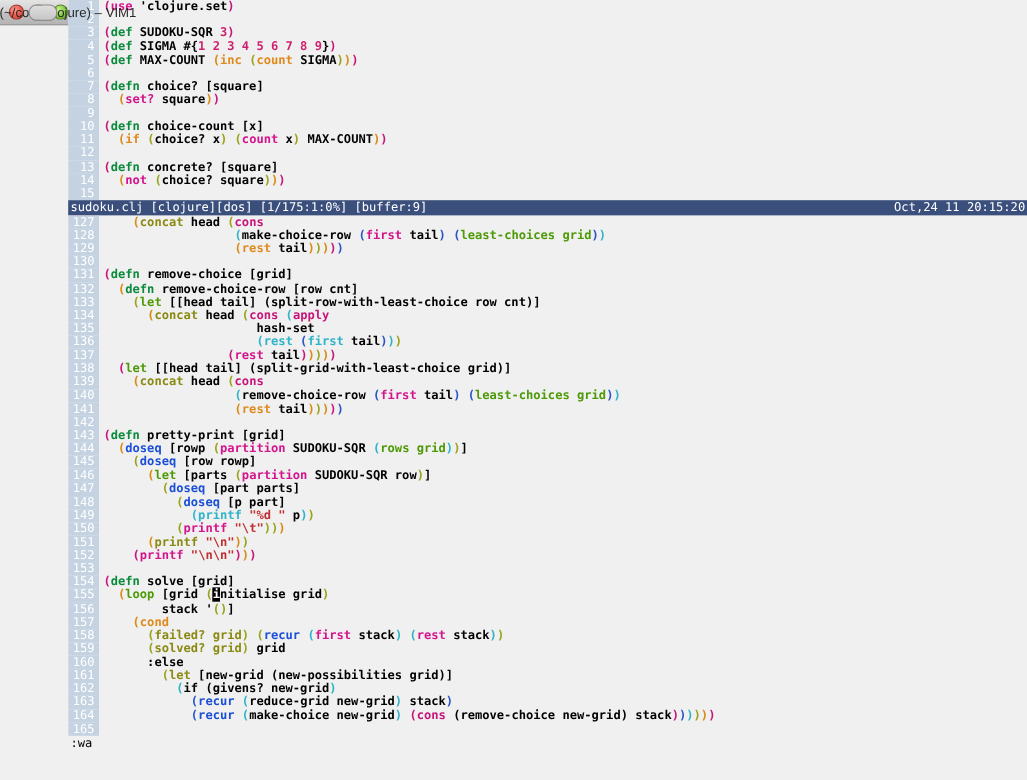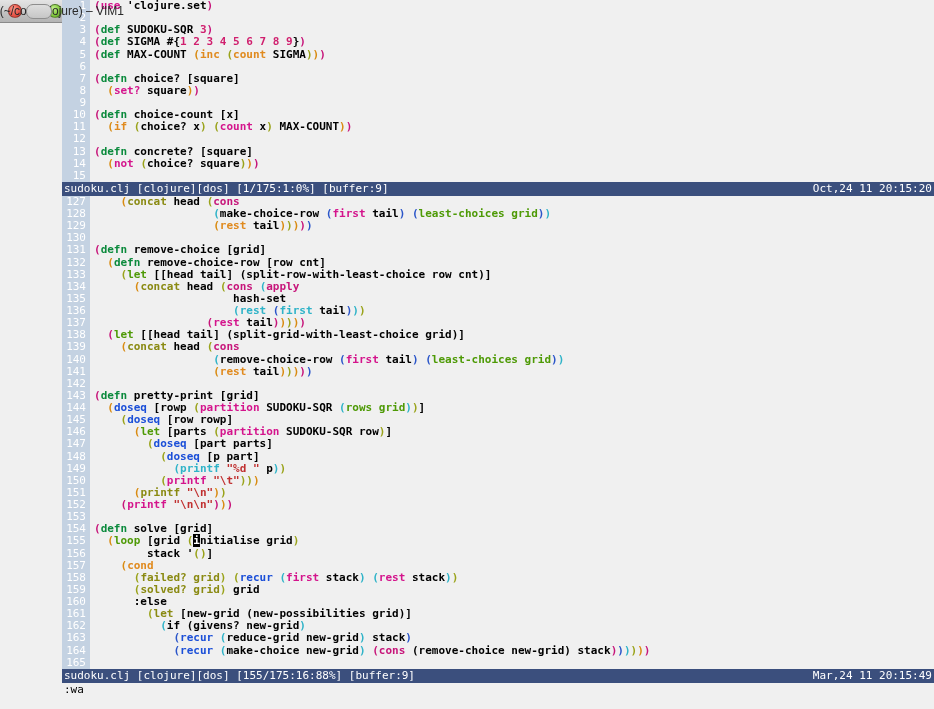--- a/index.html
+++ b/index.html
@@ -121,20 +121,16 @@
 
     <div class="pane code" id="top-pane"><div class="ln"><div class="gutter">1</div><div class="src"><span class="p1">(</span><span class="fn-mag">use</span><span> 'clojure.set</span><span class="p1">)</span></div></div><div class="ln"><div class="gutter">2</div><div class="src"></div></div><div class="ln"><div class="gutter">3</div><div class="src"><span class="p1">(</span><span class="kw">def</span><span> SUDOKU-SQR </span><span class="num">3</span><span class="p1">)</span></div></div><div class="ln"><div class="gutter">4</div><div class="src"><span class="p1">(</span><span class="kw">def</span><span> SIGMA #{</span><span class="num">1 2 3 4 5 6 7 8 9</span><span>}</span><span class="p1">)</span></div></div><div class="ln"><div class="gutter">5</div><div class="src"><span class="p1">(</span><span class="kw">def</span><span> MAX-COUNT </span><span class="p2">(</span><span class="fn-org">inc</span><span> </span><span class="p3">(</span><span class="fn-org">count</span><span> SIGMA</span><span class="p3">)</span><span class="p2">)</span><span class="p1">)</span></div></div><div class="ln"><div class="gutter">6</div><div class="src"></div></div><div class="ln"><div class="gutter">7</div><div class="src"><span class="p1">(</span><span class="kw">defn</span><span> choice? [square]</span></div></div><div class="ln"><div class="gutter">8</div><div class="src"><span>  </span><span class="p2">(</span><span class="fn-mag">set?</span><span> square</span><span class="p2">)</span><span class="p1">)</span></div></div><div class="ln"><div class="gutter">9</div><div class="src"></div></div><div class="ln"><div class="gutter">10</div><div class="src"><span class="p1">(</span><span class="kw">defn</span><span> choice-count [x]</span></div></div><div class="ln"><div class="gutter">11</div><div class="src"><span>  </span><span class="p2">(</span><span class="fn-org">if</span><span> </span><span class="p3">(</span><span>choice? x</span><span class="p3">)</span><span> </span><span class="p3">(</span><span class="fn-mag">count</span><span> x</span><span class="p3">)</span><span> MAX-COUNT</span><span class="p2">)</span><span class="p1">)</span></div></div><div class="ln"><div class="gutter">12</div><div class="src"></div></div><div class="ln"><div class="gutter">13</div><div class="src"><span class="p1">(</span><span class="kw">defn</span><span> concrete? [square]</span></div></div><div class="ln"><div class="gutter">14</div><div class="src"><span>  </span><span class="p2">(</span><span class="fn-mag">not</span><span> </span><span class="p3">(</span><span>choice? square</span><span class="p3">)</span><span class="p2">)</span><span class="p1">)</span></div></div><div class="ln"><div class="gutter">15</div><div class="src"></div></div></div>
 
     <div class="status">
       <span>sudoku.clj [clojure][dos] [1/175:1:0%] [buffer:9]</span>
       <span>Oct,24 11 20:15:20</span>
     </div>
 
     <div class="pane code" id="bottom-pane"><div class="ln"><div class="gutter">127</div><div class="src"><span>    </span><span class="p2">(</span><span class="fn-olv">concat</span><span> head </span><span class="p3">(</span><span class="p1">cons</span></div></div><div class="ln"><div class="gutter">128</div><div class="src"><span>                  </span><span class="p4">(</span><span>make-choice-row </span><span class="p5">(</span><span class="fn-mag">first</span><span> tail</span><span class="p5">)</span><span> </span><span class="p5">(</span><span class="fn-grn">least-choices grid</span><span class="p5">)</span><span class="p4">)</span></div></div><div class="ln"><div class="gutter">129</div><div class="src"><span>                  </span><span class="p2">(</span><span class="fn-org">rest</span><span> tail</span><span class="p2">)</span><span class="p3">)</span><span class="p2">)</span><span class="p1">)</span><span class="p5">)</span></div></div><div class="ln"><div class="gutter">130</div><div class="src"></div></div><div class="ln"><div class="gutter">131</div><div class="src"><span class="p1">(</span><span class="kw">defn</span><span> remove-choice [grid]</span></div></div><div class="ln"><div class="gutter">132</div><div class="src"><span>  </span><span class="p2">(</span><span class="kw">defn</span><span> remove-choice-row [row cnt]</span></div></div><div class="ln"><div class="gutter">133</div><div class="src"><span>    </span><span class="p3">(</span><span class="fn-grn">let</span><span> [[head tail] (split-row-with-least-choice row cnt)]</span></div></div><div class="ln"><div class="gutter">134</div><div class="src"><span>      </span><span class="p2">(</span><span class="fn-olv">concat</span><span> head </span><span class="p3">(</span><span class="p1">cons</span><span> </span><span class="p4">(</span><span class="p1">apply</span></div></div><div class="ln"><div class="gutter">135</div><div class="src"><span>                     hash-set</span></div></div><div class="ln"><div class="gutter">136</div><div class="src"><span>                     </span><span class="p4">(</span><span class="fn-cyn">rest</span><span> </span><span class="p5">(</span><span class="fn-cyn">first</span><span> tail</span><span class="p5">)</span><span class="p4">)</span><span class="p3">)</span></div></div><div class="ln"><div class="gutter">137</div><div class="src"><span>                 </span><span class="p1">(</span><span class="fn-mag">rest</span><span> tail</span><span class="p1">)</span><span class="p2">)</span><span class="p3">)</span><span class="p2">)</span><span class="p1">)</span></div></div><div class="ln"><div class="gutter">138</div><div class="src"><span>  </span><span class="p1">(</span><span class="fn-grn">let</span><span> [[head tail] (split-grid-with-least-choice grid)]</span></div></div><div class="ln"><div class="gutter">139</div><div class="src"><span>    </span><span class="p2">(</span><span class="fn-olv">concat</span><span> head </span><span class="p3">(</span><span class="p1">cons</span></div></div><div class="ln"><div class="gutter">140</div><div class="src"><span>                  </span><span class="p4">(</span><span>remove-choice-row </span><span class="p5">(</span><span class="fn-mag">first</span><span> tail</span><span class="p5">)</span><span> </span><span class="p5">(</span><span class="fn-grn">least-choices grid</span><span class="p5">)</span><span class="p4">)</span></div></div><div class="ln"><div class="gutter">141</div><div class="src"><span>                  </span><span class="p2">(</span><span class="fn-org">rest</span><span> tail</span><span class="p2">)</span><span class="p3">)</span><span class="p2">)</span><span class="p1">)</span><span class="p5">)</span></div></div><div class="ln"><div class="gutter">142</div><div class="src"></div></div><div class="ln"><div class="gutter">143</div><div class="src"><span class="p1">(</span><span class="kw">defn</span><span> pretty-print [grid]</span></div></div><div class="ln"><div class="gutter">144</div><div class="src"><span>  </span><span class="p2">(</span><span class="fn-blu">doseq</span><span> [rowp </span><span class="p3">(</span><span class="fn-mag">partition</span><span> SUDOKU-SQR </span><span class="p4">(</span><span class="fn-grn">rows grid</span><span class="p4">)</span><span class="p3">)</span><span>]</span></div></div><div class="ln"><div class="gutter">145</div><div class="src"><span>    </span><span class="p3">(</span><span class="fn-blu">doseq</span><span> [row rowp]</span></div></div><div class="ln"><div class="gutter">146</div><div class="src"><span>      </span><span class="p2">(</span><span class="fn-grn">let</span><span> [parts </span><span class="p3">(</span><span class="fn-mag">partition</span><span> SUDOKU-SQR row</span><span class="p3">)</span><span>]</span></div></div><div class="ln"><div class="gutter">147</div><div class="src"><span>        </span><span class="p3">(</span><span class="fn-blu">doseq</span><span> [part parts]</span></div></div><div class="ln"><div class="gutter">148</div><div class="src"><span>          </span><span class="p3">(</span><span class="fn-blu">doseq</span><span> [p part]</span></div></div><div class="ln"><div class="gutter">149</div><div class="src"><span>            </span><span class="p4">(</span><span class="fn-cyn">printf</span><span> </span><span class="strq">"%d "</span><span> p</span><span class="p4">)</span><span class="p3">)</span></div></div><div class="ln"><div class="gutter">150</div><div class="src"><span>          </span><span class="p3">(</span><span class="fn-mag">printf</span><span> </span><span class="strq">"\t"</span><span class="p3">)</span><span class="p3">)</span><span class="p2">)</span></div></div><div class="ln"><div class="gutter">151</div><div class="src"><span>      </span><span class="p2">(</span><span class="fn-olv">printf</span><span> </span><span class="strq">"\n"</span><span class="p2">)</span><span class="p3">)</span></div></div><div class="ln"><div class="gutter">152</div><div class="src"><span>    </span><span class="p1">(</span><span class="fn-mag">printf</span><span> </span><span class="strq">"\n\n"</span><span class="p1">)</span><span class="p2">)</span><span class="p1">)</span></div></div><div class="ln"><div class="gutter">153</div><div class="src"></div></div><div class="ln"><div class="gutter">154</div><div class="src"><span class="p1">(</span><span class="kw">defn</span><span> solve [grid]</span></div></div><div class="ln"><div class="gutter">155</div><div class="src"><span>  </span><span class="p2">(</span><span class="fn-grn">loop</span><span> [grid </span><span class="p3">(</span><span class="cursor">i</span><span>nitialise grid</span><span class="p3">)</span></div></div><div class="ln"><div class="gutter">156</div><div class="src"><span>        stack '</span><span class="p3">(</span><span class="p3">)</span><span>]</span></div></div><div class="ln"><div class="gutter">157</div><div class="src"><span>    </span><span class="p2">(</span><span class="fn-org">cond</span></div></div><div class="ln"><div class="gutter">158</div><div class="src"><span>      </span><span class="p3">(</span><span class="fn-olv">failed? grid</span><span class="p3">)</span><span> </span><span class="p3">(</span><span class="fn-blu">recur</span><span> </span><span class="p4">(</span><span class="fn-mag">first</span><span> stack</span><span class="p4">)</span><span> </span><span class="p4">(</span><span class="fn-mag">rest</span><span> stack</span><span class="p4">)</span><span class="p3">)</span></div></div><div class="ln"><div class="gutter">159</div><div class="src"><span>      </span><span class="p3">(</span><span class="fn-olv">solved? grid</span><span class="p3">)</span><span> grid</span></div></div><div class="ln"><div class="gutter">160</div><div class="src"><span>      :else</span></div></div><div class="ln"><div class="gutter">161</div><div class="src"><span>        </span><span class="p3">(</span><span class="fn-olv">let</span><span> [new-grid (new-possibilities grid)]</span></div></div><div class="ln"><div class="gutter">162</div><div class="src"><span>          </span><span class="p4">(</span><span>if (givens? new-grid</span><span class="p4">)</span></div></div><div class="ln"><div class="gutter">163</div><div class="src"><span>            </span><span class="p5">(</span><span class="fn-blu">recur</span><span> </span><span class="p4">(</span><span>reduce-grid new-grid</span><span class="p4">)</span><span> stack</span><span class="p5">)</span></div></div><div class="ln"><div class="gutter">164</div><div class="src"><span>            </span><span class="p5">(</span><span class="fn-blu">recur</span><span> </span><span class="p4">(</span><span>make-choice new-grid</span><span class="p4">)</span><span> </span><span class="p1">(</span><span class="p1">cons</span><span> (remove-choice new-grid) stack</span><span class="p1">)</span><span class="p5">)</span><span class="p4">)</span><span class="p3">)</span><span class="p2">)</span><span class="p1">)</span></div></div><div class="ln"><div class="gutter">165</div><div class="src"></div></div></div>
 
-    <div class="status">
-      <span>sudoku.clj [clojure][dos] [155/175:16:88%] [buffer:9]</span>
-      <span>Mar,24 11 20:15:49</span>
-    </div>
 
     <div class="cmdline">:wa</div>
   </div>
 </div>
 
 </body></html>

